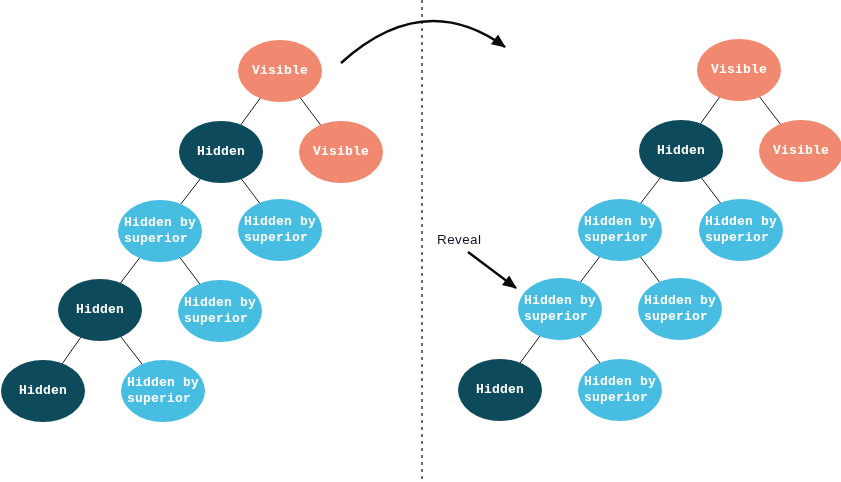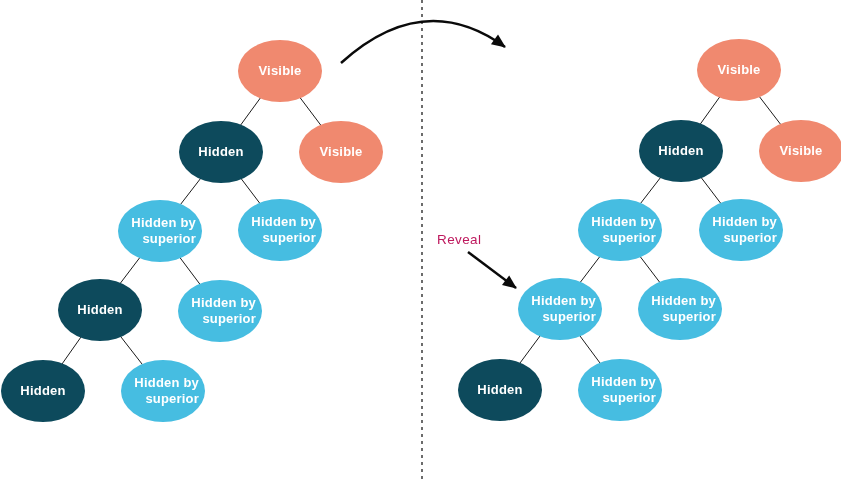--- a/index.html
+++ b/index.html
@@ -17,34 +17,35 @@
     pointer-events: none;
   }
   .node {
     position: absolute;
     width: 84px;
     height: 62px;
     border-radius: 50%;
     display: flex;
     align-items: center;
     justify-content: center;
-    text-align: right;
+    text-align: left;
     color: #ffffff;
     font-size: 13px;
     font-weight: 600;
     line-height: 1.2;
     letter-spacing: 0.2px;
     padding: 0 6px;
     box-sizing: border-box;
+    font-family: Liberation Mono, monospace;
   }
   .reveal-label {
     position: absolute;
     font-size: 13.5px;
     font-weight: 500;
-    color: #be185d;
+    color: #0f172a;
     letter-spacing: 0.4px;
     white-space: nowrap;
   }
 </style>
 </head>
 <body>
 
 <div class="stage">
 
   <svg id="under-layer" class="layer" width="841" height="482" viewBox="0 0 841 482">

